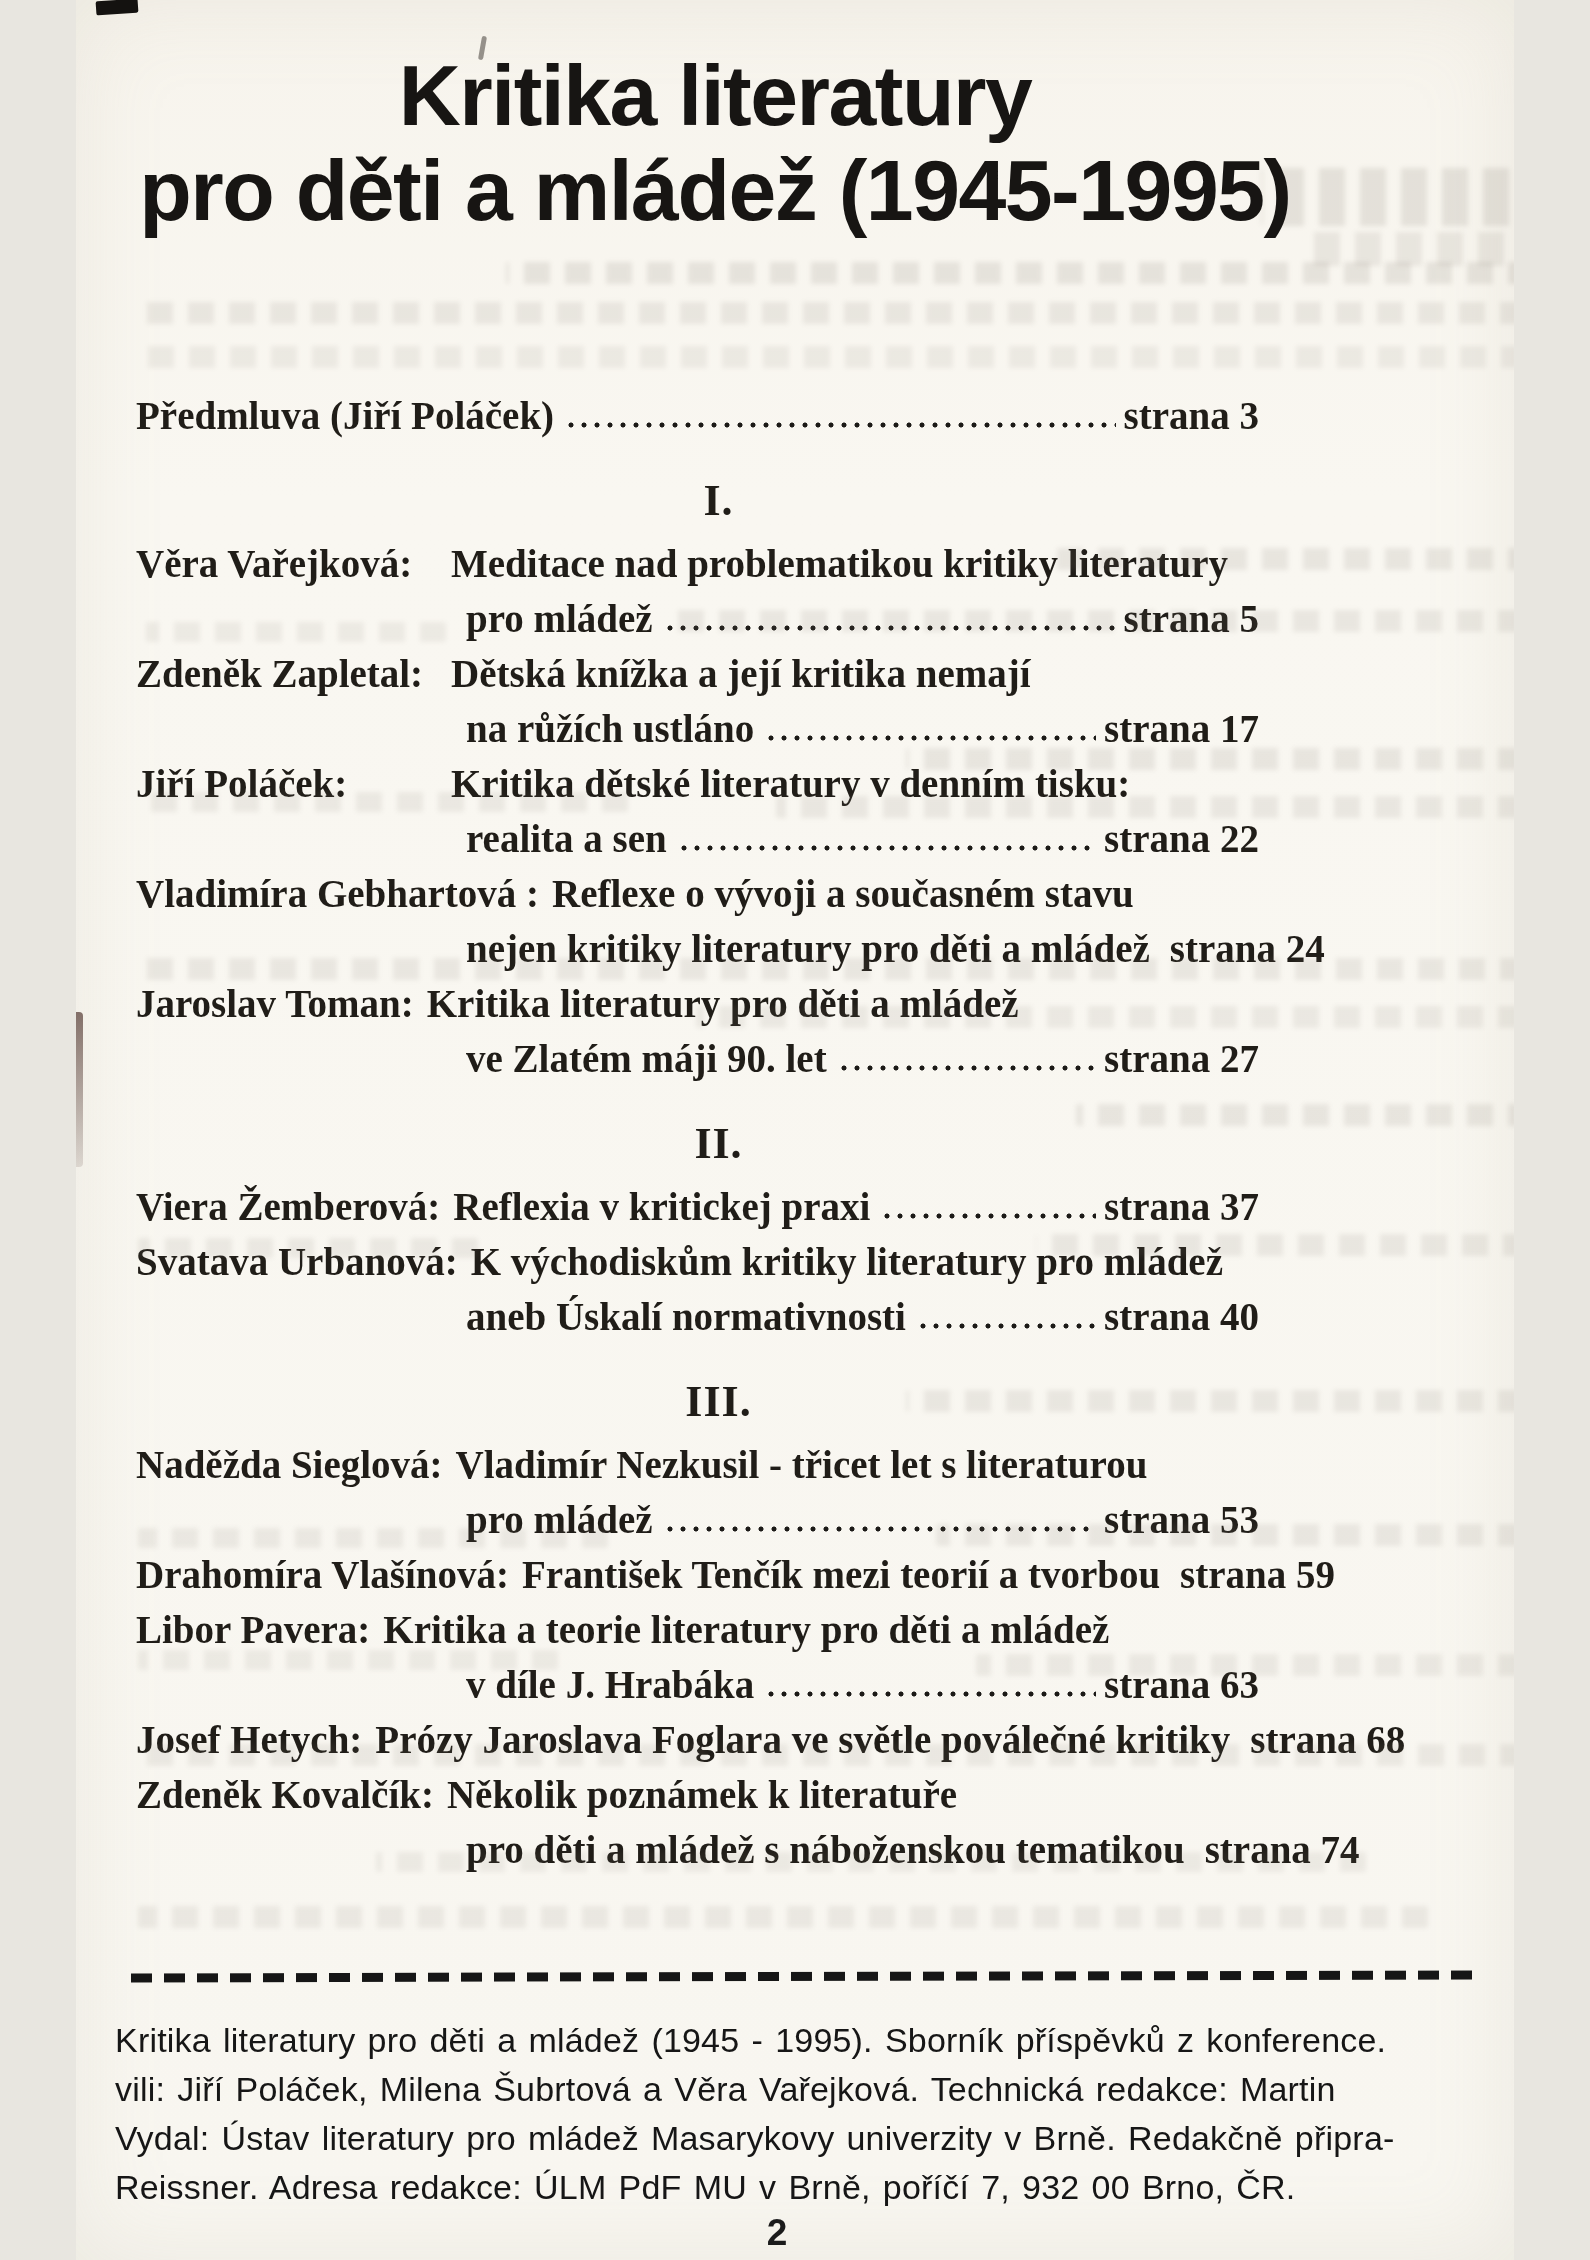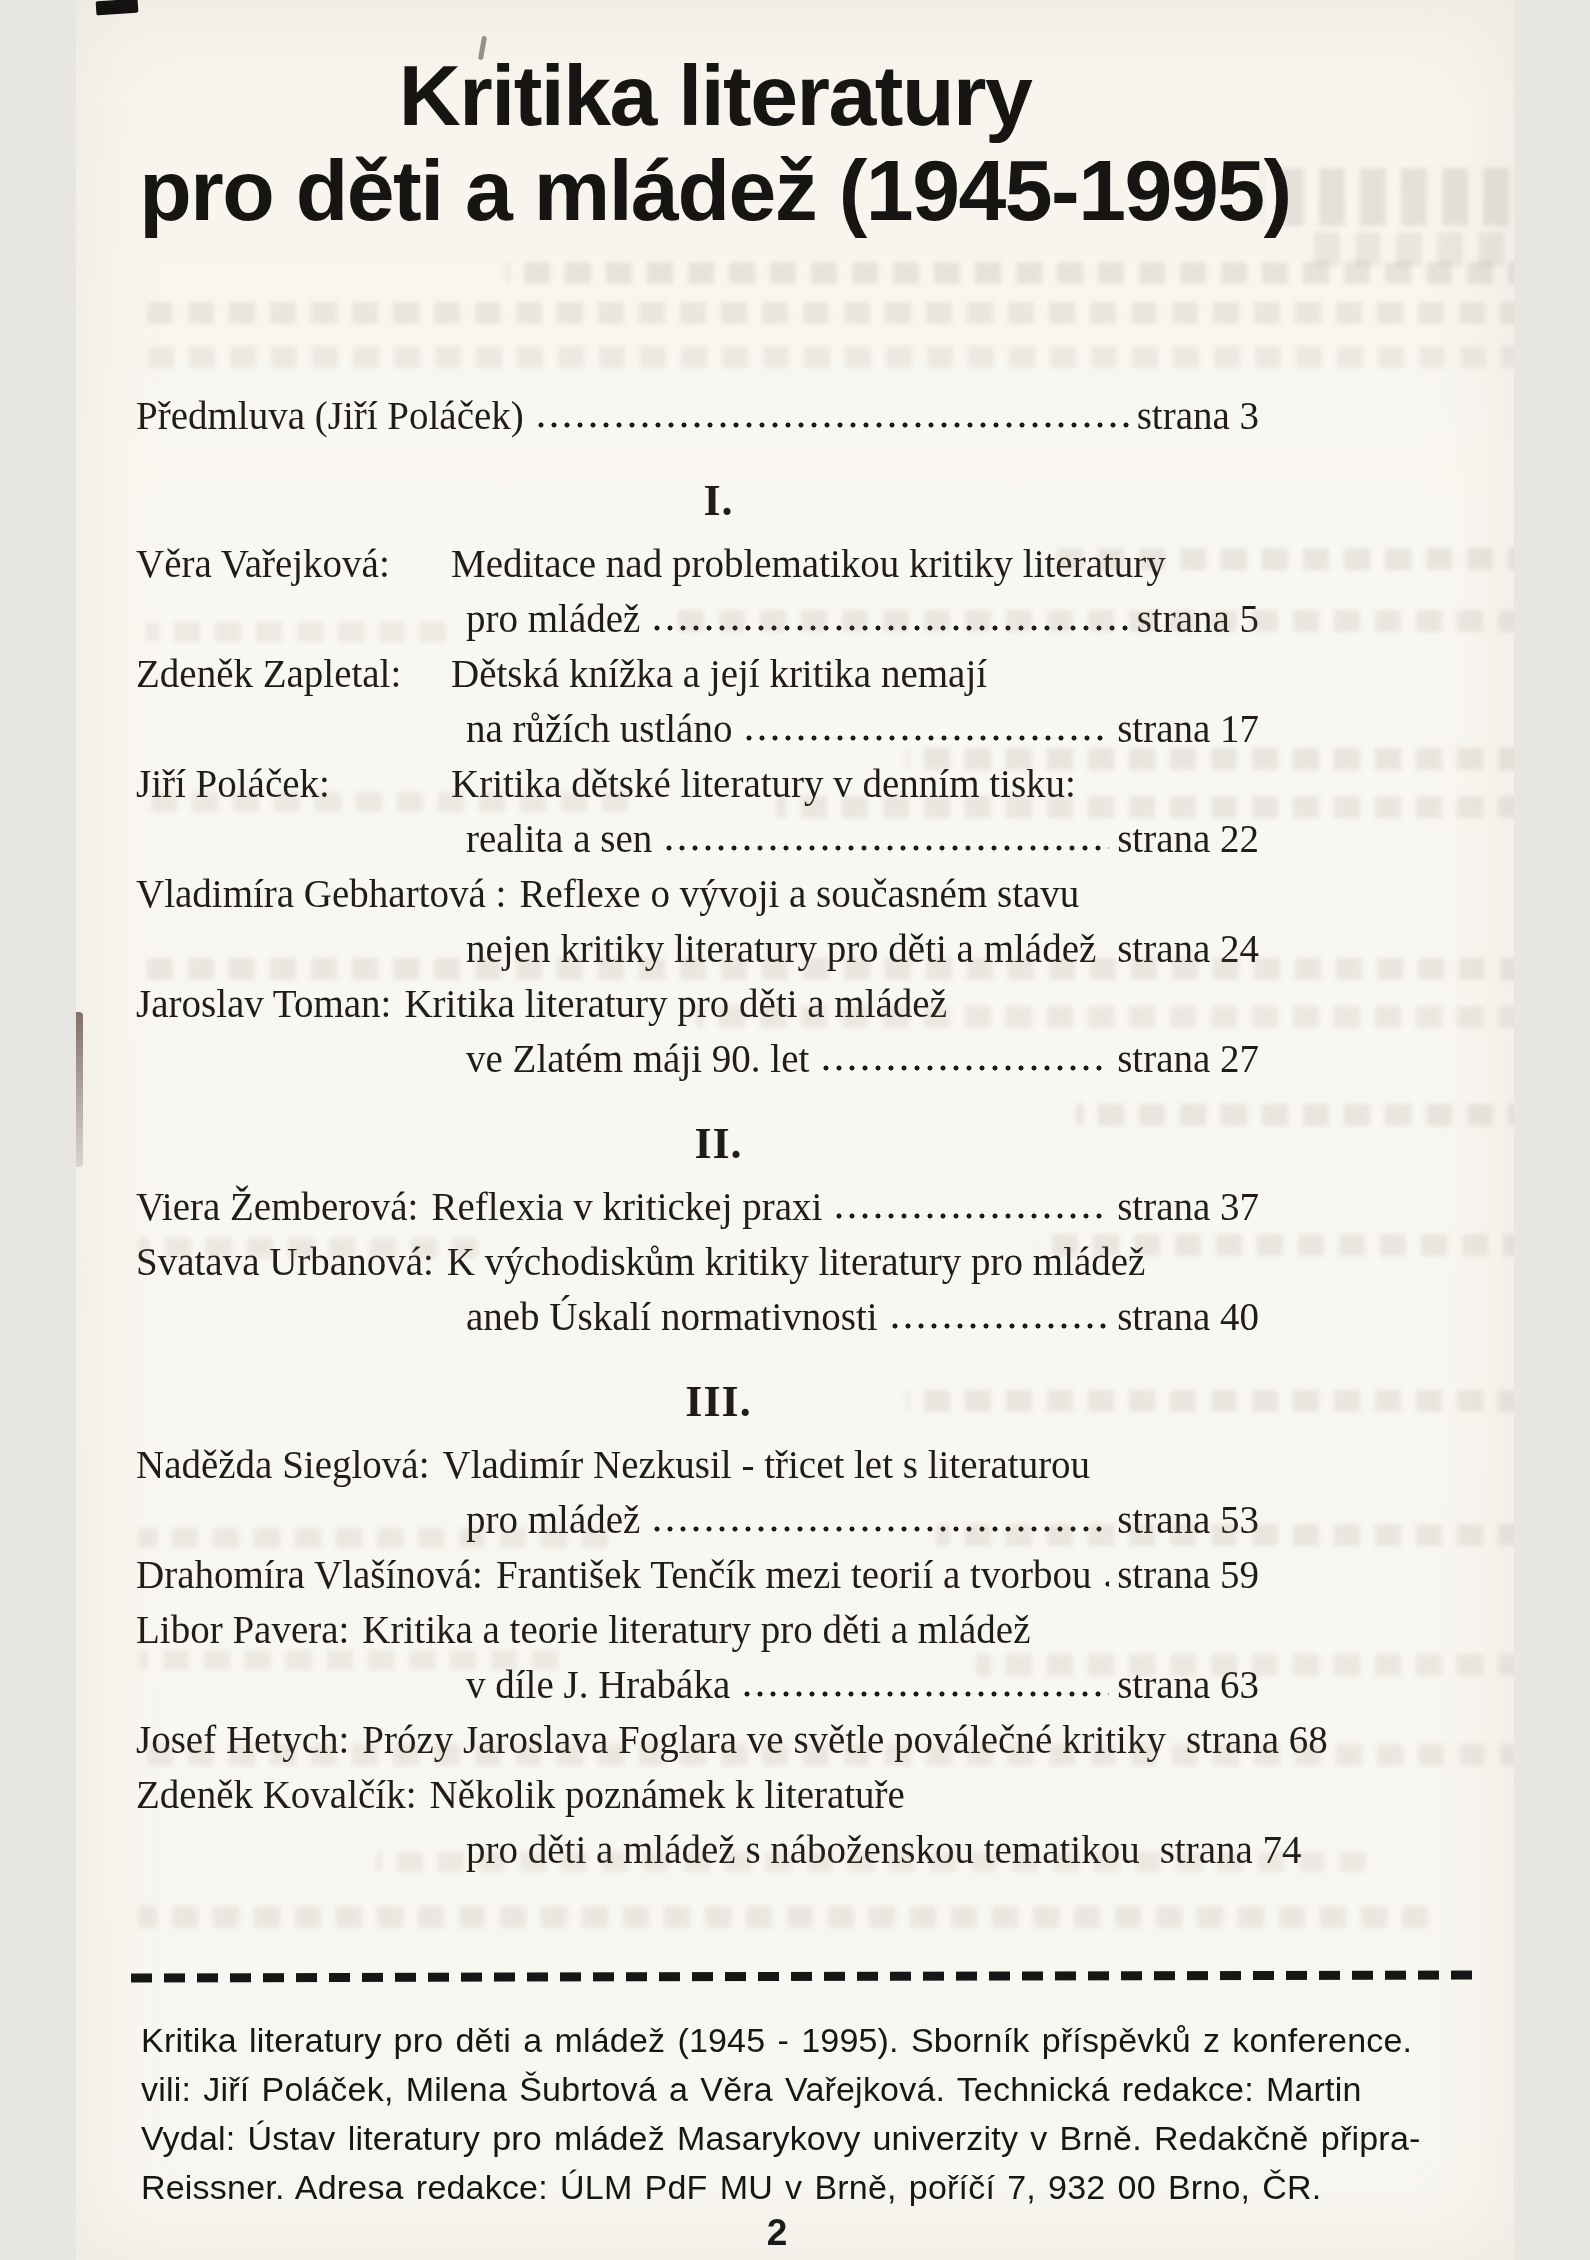--- a/index.html
+++ b/index.html
@@ -28,20 +28,21 @@
   
   .toc{
     margin:150px 255px 0 60px; 
     font-size:39px;
   }
   .toc-row{
     display:flex;
     align-items:flex-start;
     line-height:55px;
     white-space:nowrap;
+    font-weight:bold;
   }
   .toc-row .author.tabbed{flex:none;display:inline-block;width:315px;}
   .toc-row .author:not(.tabbed){margin-right:13px;}
   .toc-row.indent .title-text{margin-left:330px;}
   .toc-row .dots{
     flex:1 1 40px;
     height:55px;
     margin:0 8px 0 12px;
     background-image:radial-gradient(circle at 5px 3px, #1c1a17 2.1px, rgba(0,0,0,0) 2.9px);
     background-size:13px 6px;
@@ -58,21 +59,21 @@
     letter-spacing:1px;
     margin:30px 0 8px 0;
   }
   
   .divider{
     position:absolute;left:55px;top:1972px;width:1345px;height:9px;
     background:repeating-linear-gradient(90deg,#161616 0 21px,rgba(0,0,0,0) 21px 33px);
     transform:rotate(-.12deg);
   }
   .footer-text{
-    position:absolute;left:65px;top:2016px;width:1310px;
+    position:absolute;left:39px;top:2016px;width:1310px;
     font-family:"Liberation Sans","DejaVu Sans",sans-serif;
     font-size:34px;line-height:49px;color:#161616;
     letter-spacing:.2px;word-spacing:2.5px;
   }
   .footer-line{white-space:nowrap;}
   .page-num{
     position:absolute;left:0;right:0;top:2212px;
     text-align:center;transform:translateX(-18px);
     font-family:"Liberation Sans","DejaVu Sans",sans-serif;
     font-weight:700;font-size:37px;color:#1b1b1b;

